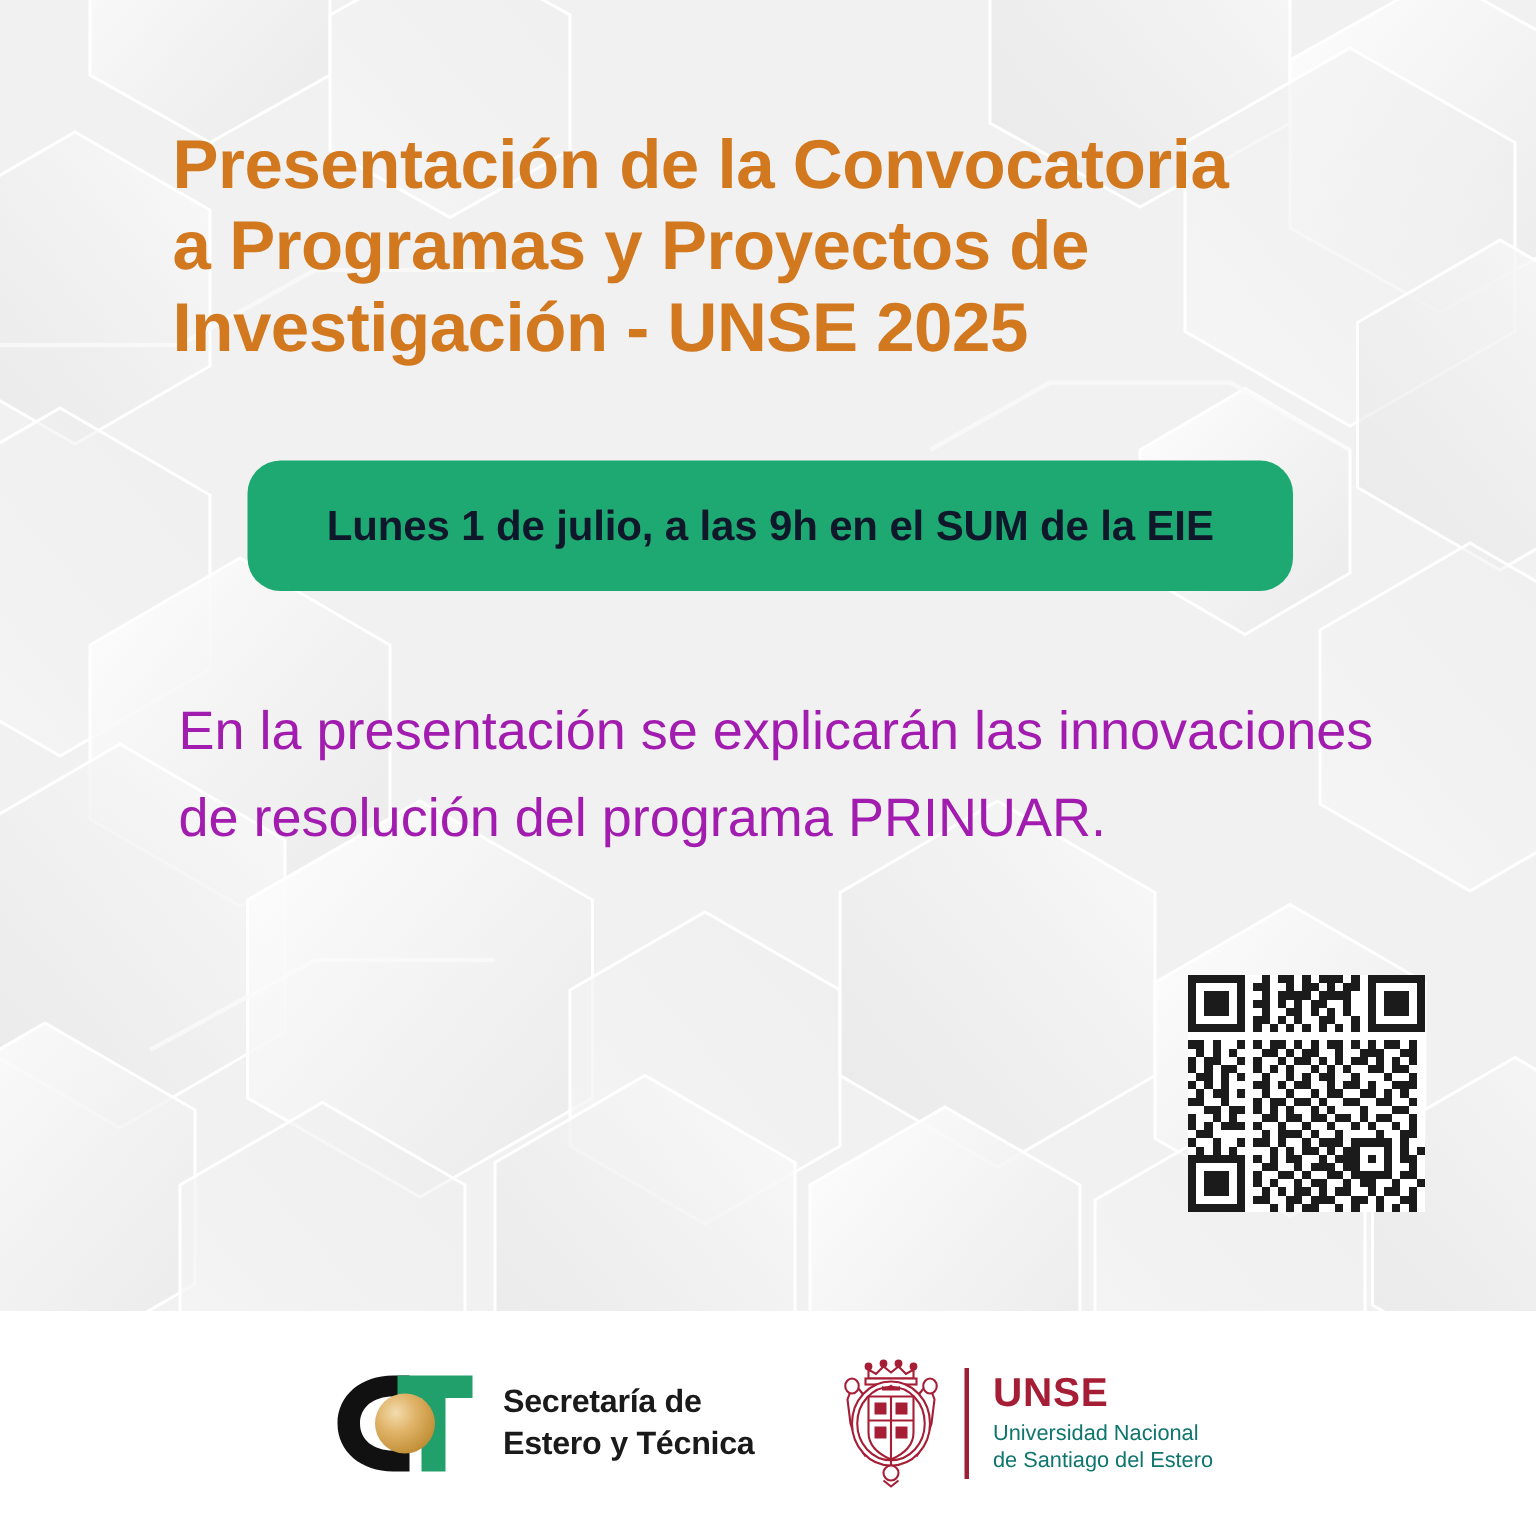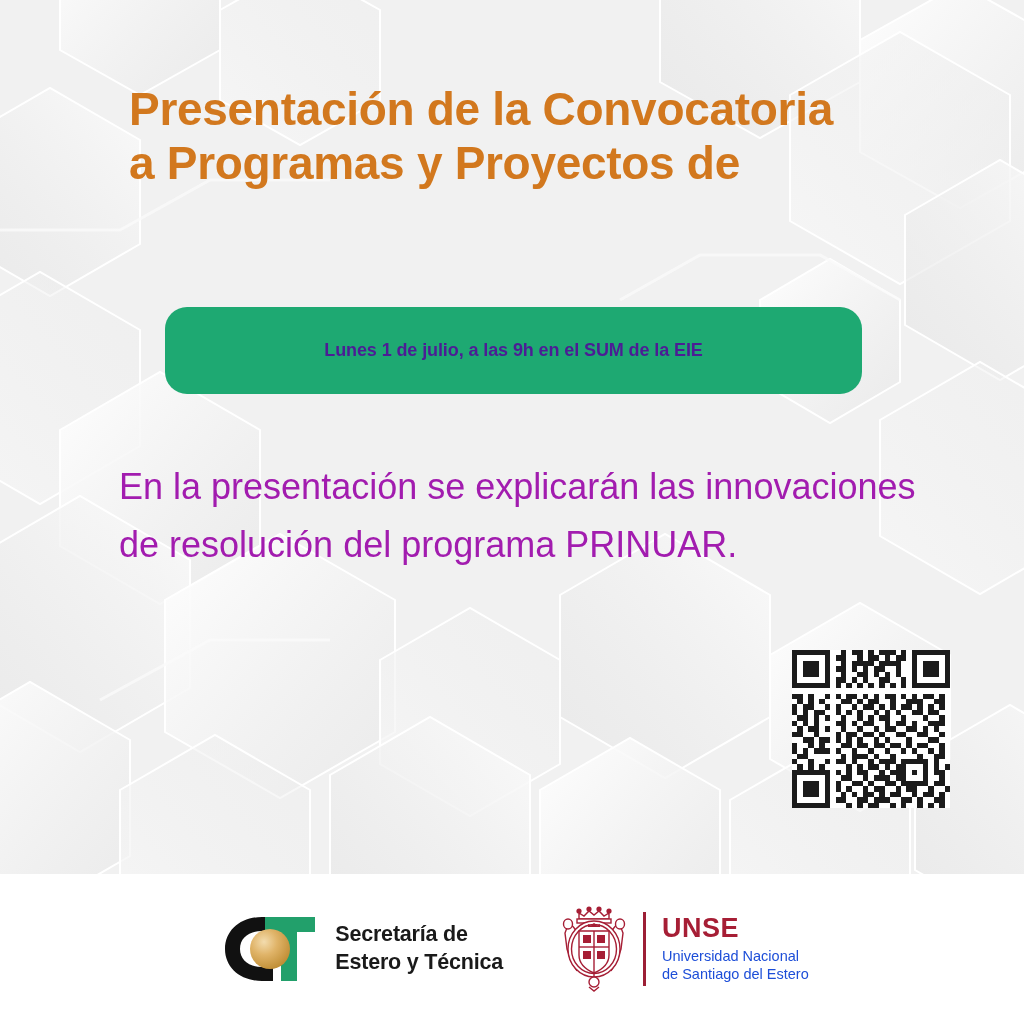--- a/index.html
+++ b/index.html
@@ -46,40 +46,39 @@
   #title {
     position: absolute;
     left: 115px;
     top: 82px;
     width: 830px;
     font-size: 46px;
     font-weight: bold;
     line-height: 1.18;
     letter-spacing: -0.3px;
     color: #d2781e;
-    margin-left: 14px;
   }
   #title .tline { display: block; white-space: nowrap; }
 
   
   #date-banner {
     position: absolute;
     left: 165px;
     top: 307px;
     width: 697px;
     height: 87px;
     background: #1ea972;
     border-radius: 22px;
     display: flex;
     align-items: center;
     justify-content: center;
   }
   #date-banner .label {
-    color: #4c1d95;
-    font-size: 18px;
+    color: #0f172a;
+    font-size: 28px;
     font-weight: bold;
     letter-spacing: -0.1px;
     white-space: nowrap;
   }
 
   
   #body-text {
     position: absolute;
     left: 119px;
     top: 458px;
@@ -172,21 +171,21 @@
     font-size: 27px;
     font-weight: bold;
     color: #a61e35;
     letter-spacing: 0.5px;
     line-height: 1.1;
   }
   #unse-sub { margin-top: 3px; }
   #unse-sub span {
     display: block;
     font-size: 14.5px;
-    color: #1d4ed8;
+    color: #0f766e;
     line-height: 1.3;
     white-space: nowrap;
   }
 </style>
 </head>
 <body>
 
 <div id="poster">
 
   <div id="hex-bg">
@@ -241,20 +240,21 @@
         <polyline points="100,700 210,640 330,640"></polyline>
       </g>
     </svg>
   </div>
 
   <div id="footer-band"></div>
 
   <h1 id="title">
     <span class="tline">Presentación de la Convocatoria</span>
     <span class="tline">a Programas y Proyectos de</span>
+    <span class="tline">Investigación - UNSE 2025</span>
   </h1>
 
   <div id="date-banner">
     <span class="label">Lunes 1 de julio, a las 9h en el SUM de la EIE</span>
   </div>
 
   <div id="body-text">
     <span class="pline">En la presentación se explicarán las innovaciones</span>
     <span class="pline">de resolución del programa PRINUAR.</span>
   </div>

